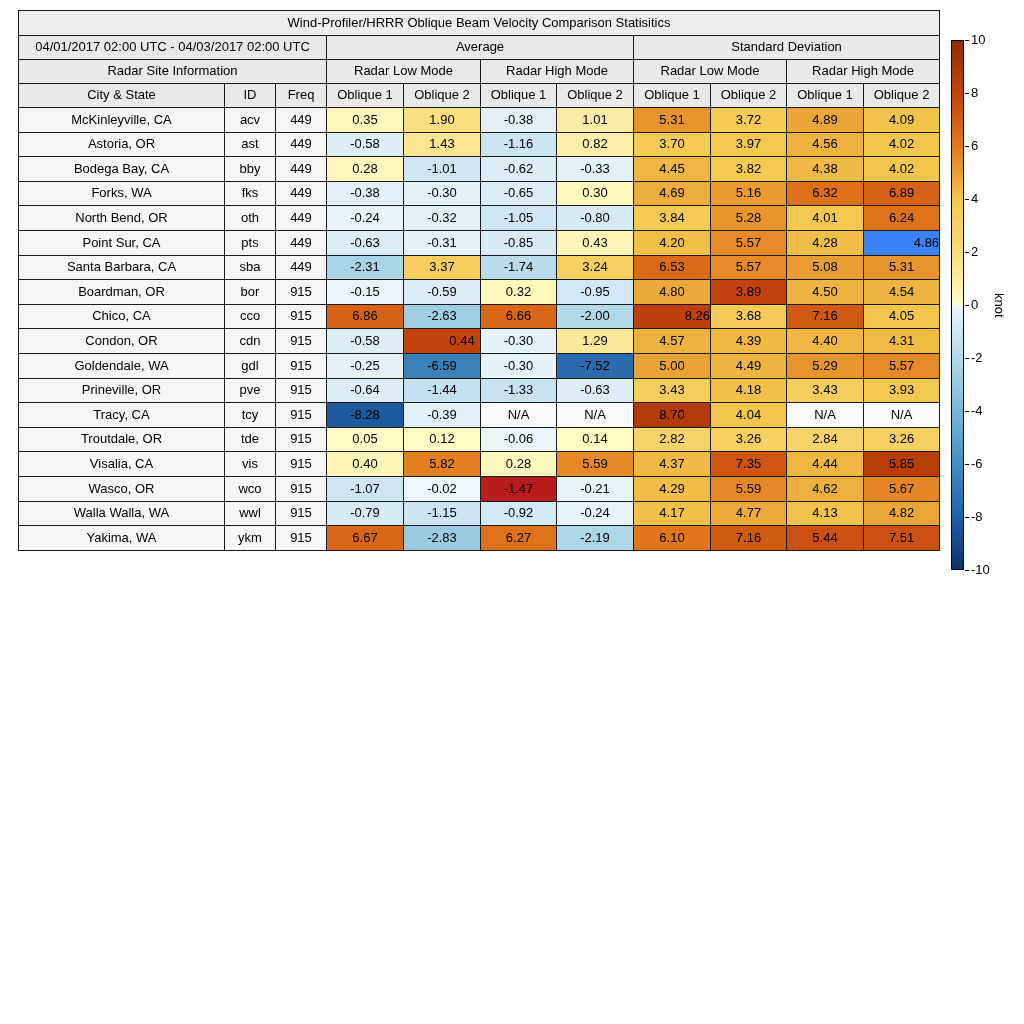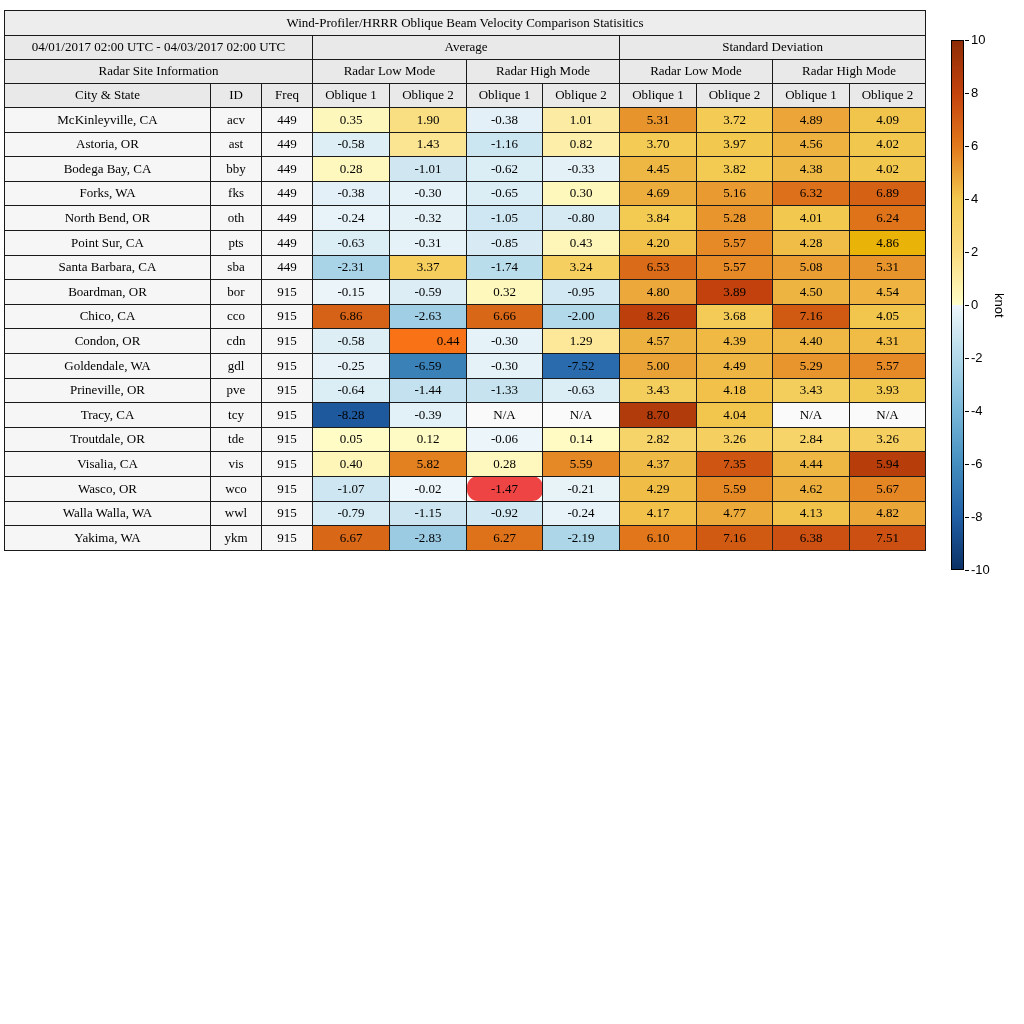--- a/index.html
+++ b/index.html
@@ -2,22 +2,22 @@
 <html><head>
 <meta charset="utf-8">
 <style>
   * { margin:0; padding:0; box-sizing:border-box; }
   html,body { background:#ffffff; }
   #canvas {
     position:relative; width:1024px; height:1024px; background:#ffffff;
     font-family:"Liberation Sans","DejaVu Sans",sans-serif; color:#000;
   }
   table#stat-table {
-    position:absolute; left:4px; top:10px; width:921px;
-    border-collapse:collapse; table-layout:fixed;font-family:Liberation Serif, serif;
+    position:absolute; left:18px; top:10px; width:921px;
+    border-collapse:collapse; table-layout:fixed;
   }
   #stat-table td {
     border:1px solid #1a1a1a; text-align:center; vertical-align:middle;
     font-size:13px; line-height:1.1; overflow:hidden; white-space:nowrap;
   }
   #stat-table td.hdr { background:#e9e9e9; height:24px; }
   #stat-table td.title-cell { background:#ededed; height:25px; }
   #stat-table td.site { background:#f6f6f6; }
   #stat-table tbody td { height:24.6px; }
   #stat-table td.na { background:#fafafa; }
@@ -157,21 +157,21 @@
           <td class="site">Point Sur, CA</td>
           <td class="site">pts</td>
           <td class="site">449</td>
           <td style="background: rgb(219, 237, 245);">-0.63</td>
           <td style="background: rgb(229, 242, 248);">-0.31</td>
           <td style="background: rgb(216, 235, 244);">-0.85</td>
           <td style="background: rgb(254, 246, 184);">0.43</td>
           <td style="background: rgb(240, 192, 73);">4.20</td>
           <td style="background: rgb(229, 138, 39);">5.57</td>
           <td style="background: rgb(240, 189, 71);">4.28</td>
-          <td style="background: #eab308;">4.86</td>
+          <td style="background: #3b82f6; text-align: right;">4.86</td>
         </tr>
         <tr>
           <td class="site">Santa Barbara, CA</td>
           <td class="site">sba</td>
           <td class="site">449</td>
           <td style="background: rgb(169, 212, 231);">-2.31</td>
           <td style="background: rgb(245, 206, 93);">3.37</td>
           <td style="background: rgb(186, 221, 236);">-1.74</td>
           <td style="background: rgb(245, 208, 96);">3.24</td>
           <td style="background: rgb(218, 107, 24);">6.53</td>
@@ -193,31 +193,31 @@
           <td style="background: rgb(238, 179, 65);">4.54</td>
         </tr>
         <tr>
           <td class="site">Chico, CA</td>
           <td class="site">cco</td>
           <td class="site">915</td>
           <td style="background: rgb(213, 98, 22);">6.86</td>
           <td style="background: rgb(160, 206, 228);">-2.63</td>
           <td style="background: rgb(216, 103, 23);">6.66</td>
           <td style="background: rgb(178, 217, 234);">-2.00</td>
-          <td style="background: rgb(189, 64, 12);">8.26</td>
+          <td style="background: rgb(189, 64, 12); text-align: right;">8.26</td>
           <td style="background: rgb(243, 203, 86);">3.68</td>
           <td style="background: rgb(209, 90, 19);">7.16</td>
           <td style="background: rgb(242, 198, 77);">4.05</td>
         </tr>
         <tr>
           <td class="site">Condon, OR</td>
           <td class="site">cdn</td>
           <td class="site">915</td>
           <td style="background: rgb(221, 238, 245);">-0.58</td>
-          <td style="background: #f97316; padding-left: 40px;">0.44</td>
+          <td style="background: #c2410c; padding-left: 40px;">0.44</td>
           <td style="background: rgb(229, 242, 248);">-0.30</td>
           <td style="background: rgb(252, 232, 152);">1.29</td>
           <td style="background: rgb(237, 177, 64);">4.57</td>
           <td style="background: rgb(239, 185, 68);">4.39</td>
           <td style="background: rgb(239, 184, 68);">4.40</td>
           <td style="background: rgb(240, 188, 70);">4.31</td>
         </tr>
         <tr>
           <td class="site">Goldendale, WA</td>
           <td class="site">gdl</td>
@@ -274,29 +274,29 @@
           <td class="site">Visalia, CA</td>
           <td class="site">vis</td>
           <td class="site">915</td>
           <td style="background: rgb(254, 246, 185);">0.40</td>
           <td style="background: rgb(227, 128, 32);">5.82</td>
           <td style="background: rgb(254, 248, 190);">0.28</td>
           <td style="background: rgb(229, 137, 38);">5.59</td>
           <td style="background: rgb(239, 185, 69);">4.37</td>
           <td style="background: rgb(206, 85, 18);">7.35</td>
           <td style="background: rgb(238, 183, 67);">4.44</td>
-          <td style="background: rgb(183, 61, 11);">5.94</td>
+          <td style="background: rgb(183, 61, 11);">5.85</td>
         </tr>
         <tr>
           <td class="site">Wasco, OR</td>
           <td class="site">wco</td>
           <td class="site">915</td>
           <td style="background: rgb(206, 230, 241);">-1.07</td>
           <td style="background: rgb(237, 246, 250);">-0.02</td>
-          <td style="background: #ef4444; border-radius: 11px;">-1.47</td>
+          <td style="background: #b91c1c;">-1.47</td>
           <td style="background: rgb(232, 243, 248);">-0.21</td>
           <td style="background: rgb(240, 189, 71);">4.29</td>
           <td style="background: rgb(229, 137, 38);">5.59</td>
           <td style="background: rgb(237, 176, 63);">4.62</td>
           <td style="background: rgb(229, 134, 36);">5.67</td>
         </tr>
         <tr>
           <td class="site">Walla Walla, WA</td>
           <td class="site">wwl</td>
           <td class="site">915</td>
@@ -312,21 +312,21 @@
         <tr>
           <td class="site">Yakima, WA</td>
           <td class="site">ykm</td>
           <td class="site">915</td>
           <td style="background: rgb(216, 103, 23);">6.67</td>
           <td style="background: rgb(154, 203, 227);">-2.83</td>
           <td style="background: rgb(222, 114, 26);">6.27</td>
           <td style="background: rgb(173, 214, 232); text-align: center;">-2.19</td>
           <td style="background: rgb(225, 118, 27);">6.10</td>
           <td style="background: rgb(209, 90, 19);">7.16</td>
-          <td style="background: rgb(203, 80, 17);">6.38</td>
+          <td style="background: rgb(203, 80, 17);">5.44</td>
           <td style="background: rgb(203, 80, 17);">7.51</td>
         </tr>
       </tbody>
   </table>
 
   <div id="colorbar" style="background: linear-gradient(rgb(142, 44, 6) 0%, rgb(196, 67, 13) 10%, rgb(226, 121, 28) 20%, rgb(242, 200, 78) 30%, rgb(250, 220, 126) 40%, rgb(255, 253, 200) 50%, rgb(238, 246, 250) 50%, rgb(178, 217, 234) 60%, rgb(121, 183, 216) 70%, rgb(68, 143, 192) 80%, rgb(33, 96, 166) 90%, rgb(11, 49, 102) 100%);"></div>
   <div id="cb-ticks">
       <div class="cb-tick" style="top: 40px;"></div>
       <div class="cb-tick-label" style="top: 33px;">10</div>
       <div class="cb-tick" style="top: 93px;"></div>

